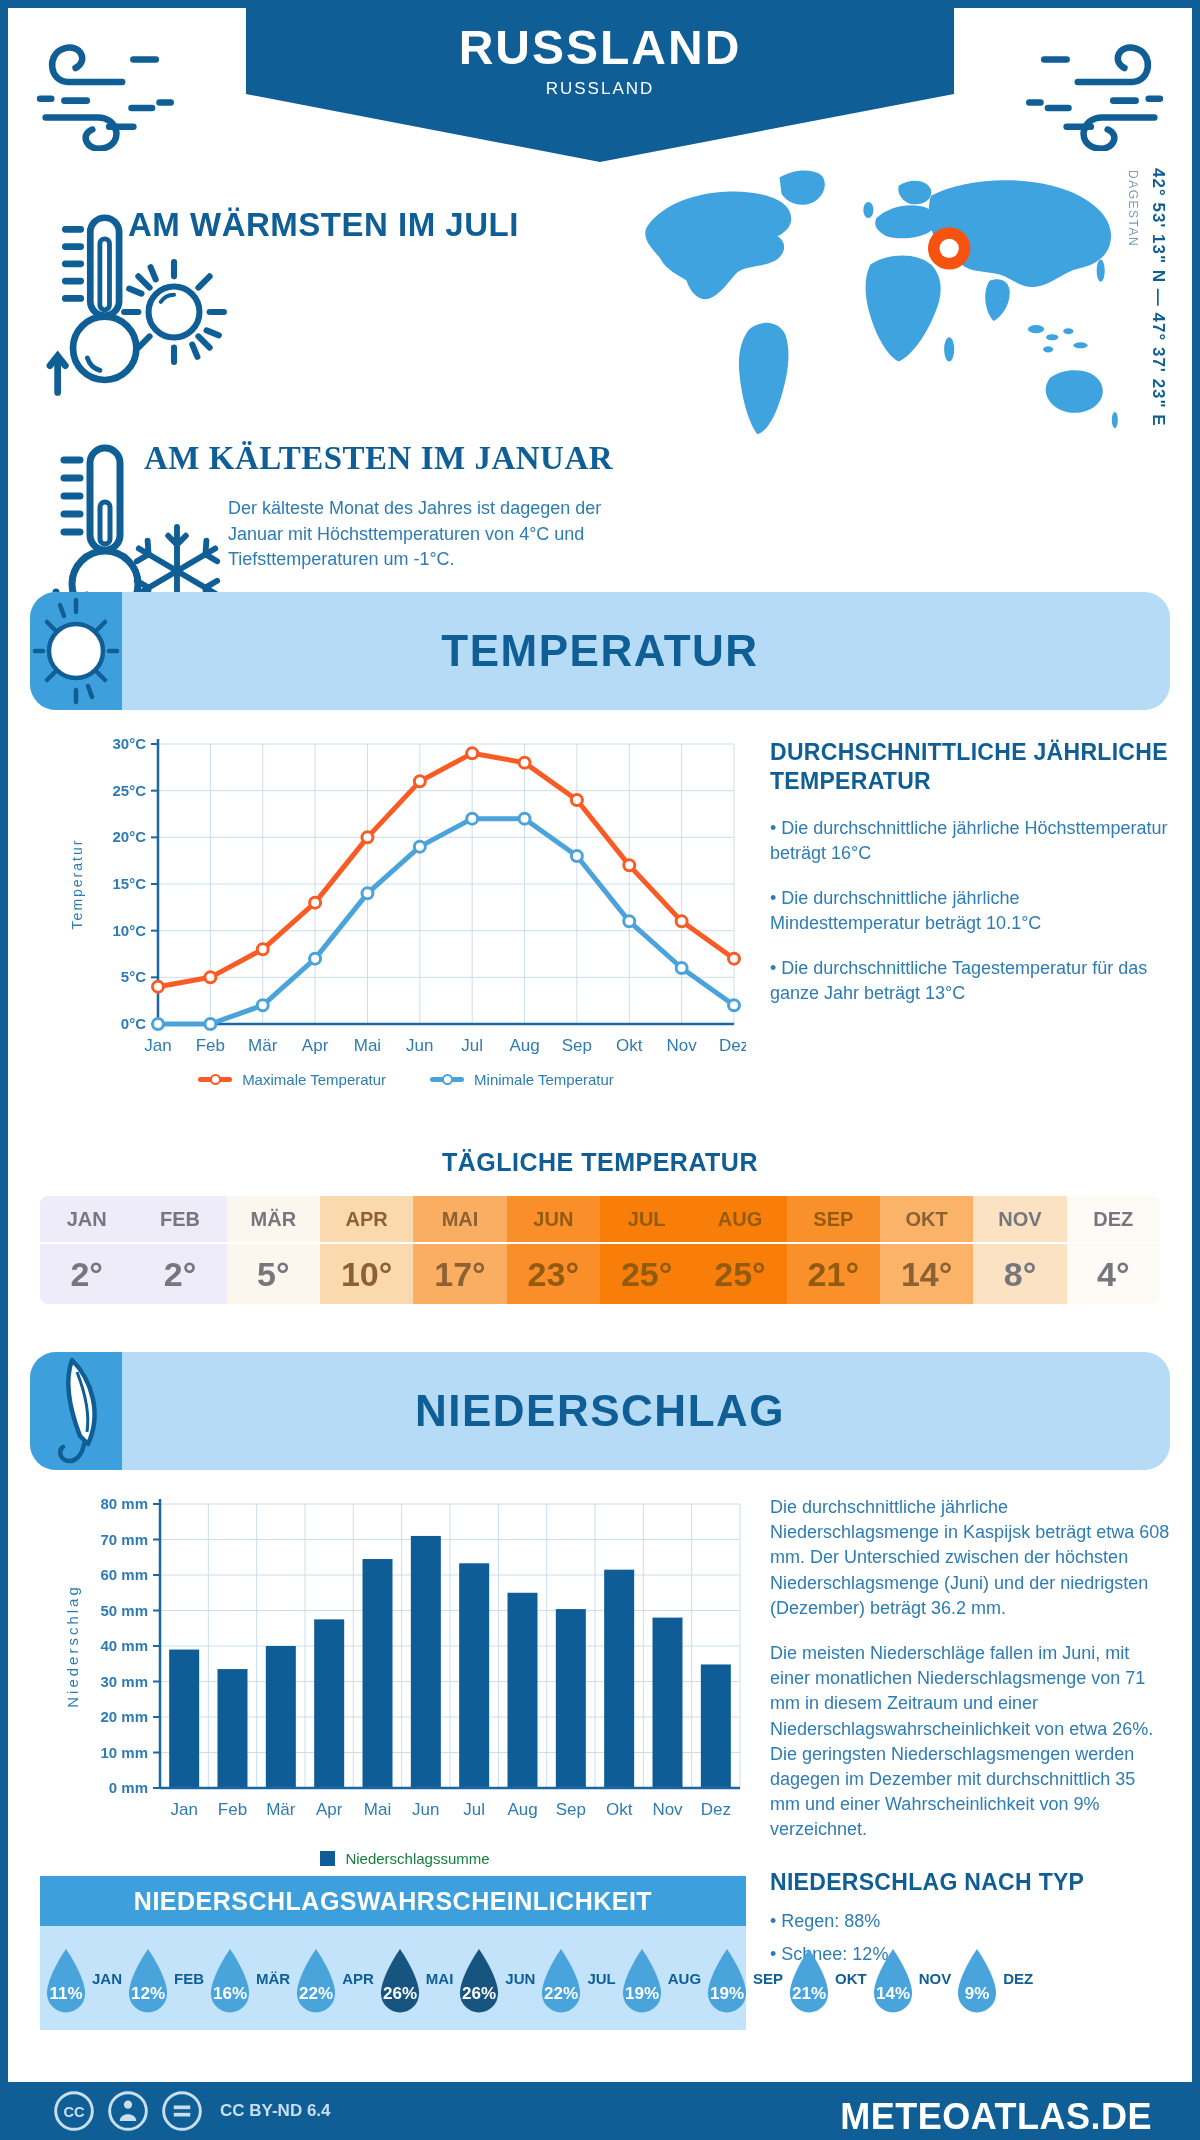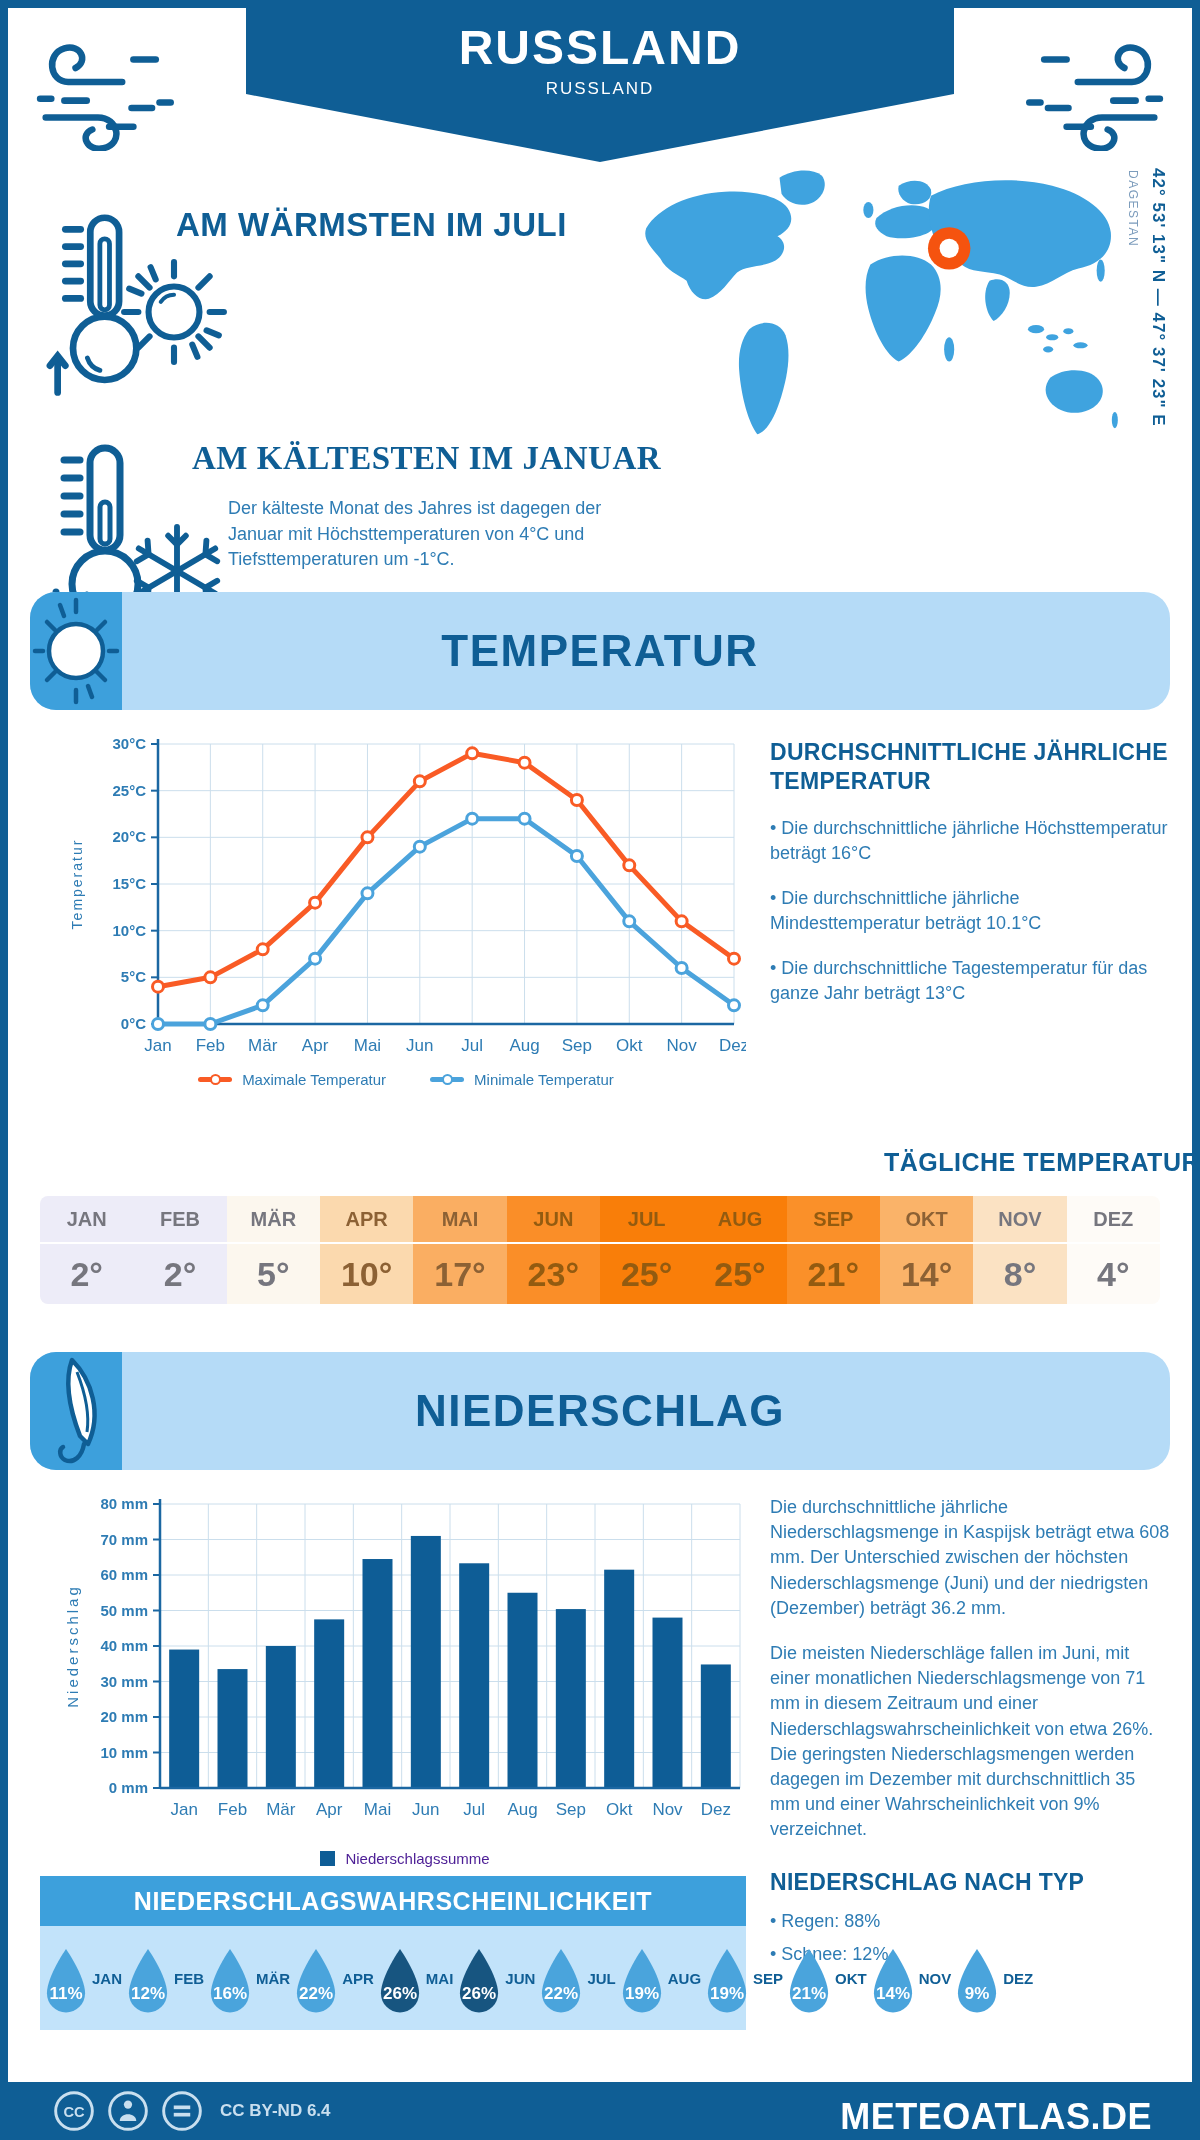--- a/index.html
+++ b/index.html
@@ -17,21 +17,21 @@
 
   .banner{position:absolute;left:246px;top:0;width:708px;height:162px;background:var(--primary);
           clip-path:polygon(0 0,100% 0,100% 58%,50% 100%,0 58%);text-align:center;color:#fff;}
   .banner-title{padding-top:20px;font-size:48px;font-weight:bold;letter-spacing:2px;}
   .banner-subtitle{margin-top:4px;font-size:17px;letter-spacing:2px;}
 
   .wind{position:absolute;top:26px;}
   .wind-left{left:36px;}
   .wind-right{right:36px;transform:scaleX(-1);}
 
-  .h-title{position:absolute;font-size:33px;font-weight:bold;color:var(--primary);letter-spacing:.5px;margin-left:48px;}
+  .h-title{position:absolute;font-size:33px;font-weight:bold;color:var(--primary);letter-spacing:.5px;}
   .h-text{position:absolute;font-size:18px;line-height:1.42;color:var(--body);}
 
   .map-box{position:absolute;left:628px;top:148px;width:505px;height:355px;}
   .coords{position:absolute;left:1148px;top:168px;height:360px;writing-mode:vertical-rl;
           font-size:17px;font-weight:bold;color:var(--primary);letter-spacing:1px;}
   .region{position:absolute;left:1126px;top:170px;height:200px;writing-mode:vertical-rl;
           font-size:12px;color:#7C9CBC;letter-spacing:1.5px;}
 
   .section-banner{position:absolute;left:30px;width:1140px;height:118px;background:var(--panel);
                   border-radius:26px;}
@@ -46,21 +46,21 @@
   .chart-legend .swatch{display:inline-block;width:34px;height:5px;border-radius:3px;position:relative;margin-right:10px;}
   .chart-legend .swatch i{position:absolute;left:50%;top:50%;width:7px;height:7px;margin:-5.5px 0 0 -5.5px;
       border:2px solid currentColor;background:#fff;border-radius:50%;}
   .chart-legend .sq{display:inline-block;width:15px;height:15px;margin-right:10px;background:var(--bar);}
 
   .side{position:absolute;left:770px;width:400px;}
   .side h3{margin:0 0 20px 0;font-size:23px;line-height:1.25;color:var(--primary);letter-spacing:.3px;}
   .side p{margin:0 0 20px 0;font-size:18px;line-height:1.4;color:var(--body);}
   .side .tight{margin-bottom:8px;}
 
-  .center-heading{position:absolute;left:0;right:0;text-align:right;font-size:25px;font-weight:bold;
+  .center-heading{position:absolute;left:0;right:0;text-align:center;font-size:25px;font-weight:bold;
       color:var(--primary);letter-spacing:.5px;}
 
   .daily-table{position:absolute;left:40px;top:1196px;width:1120px;display:grid;
       grid-template-columns:repeat(12,1fr);border-radius:8px;overflow:hidden;}
   .tcol{display:flex;flex-direction:column;}
   .tmon{height:46px;line-height:46px;text-align:center;font-size:20px;font-weight:bold;border-bottom:2px solid #fff;}
   .tval{height:60px;line-height:60px;text-align:center;font-size:34px;font-weight:bold;}
 
   .prob-header{position:absolute;left:40px;top:1876px;width:706px;height:50px;background:var(--accent);
       color:#fff;text-align:center;line-height:50px;font-size:25px;font-weight:bold;letter-spacing:.5px;}
@@ -456,21 +456,21 @@
       <rect x="592.5" y="129.6" width="30" height="170.4" fill="#0E5D96"></rect>
       <text x="607.5" y="327" text-anchor="middle" font-size="17" fill="#2E7CB4">Nov</text>
       <rect x="640.8333333333334" y="176.46000000000004" width="30" height="123.53999999999996" fill="#0E5D96"></rect>
       <text x="655.8333333333334" y="327" text-anchor="middle" font-size="17" fill="#2E7CB4">Dez</text>
       <line x1="100" y1="11" x2="100" y2="300" stroke="#1B67A2" stroke-width="2.5"></line>
       <line x1="100" y1="300" x2="680" y2="300" stroke="#1B67A2" stroke-width="2.5"></line>
       <text x="18" y="158" transform="rotate(-90 18 158)" text-anchor="middle" font-size="15" letter-spacing="3" fill="#2E7CB4">Niederschlag</text>
     </svg>
   <div id="precip-legend" class="chart-legend" style="left:60px;top:1850px;width:690px;"><span class="item">
         <span class="sq"></span>
-        <span style="color:#4c1d95">Niederschlagssumme</span>
+        <span style="color:#15803d">Niederschlagssumme</span>
       </span></div>
 
   <div class="side" style="top:1495px;">
     <p>Die durchschnittliche jährliche Niederschlagsmenge in Kaspijsk beträgt etwa 608 mm. Der Unterschied zwischen der höchsten Niederschlagsmenge (Juni) und der niedrigsten (Dezember) beträgt 36.2 mm.</p>
     <p>Die meisten Niederschläge fallen im Juni, mit einer monatlichen Niederschlagsmenge von 71 mm in diesem Zeitraum und einer Niederschlagswahrscheinlichkeit von etwa 26%. Die geringsten Niederschlagsmengen werden dagegen im Dezember mit durchschnittlich 35 mm und einer Wahrscheinlichkeit von 9% verzeichnet.</p>
     <h3 style="margin-top:26px;margin-bottom:12px;">NIEDERSCHLAG NACH TYP</h3>
     <p class="tight">• Regen: 88%</p>
     <p class="tight">• Schnee: 12%</p>
   </div>
 

